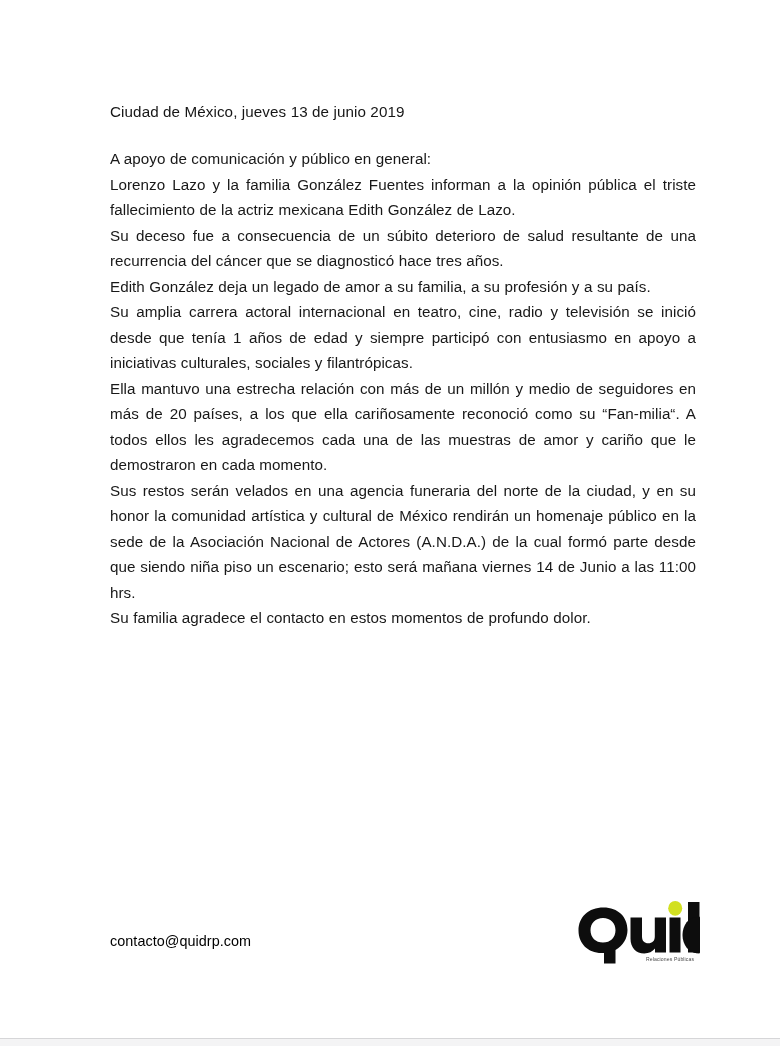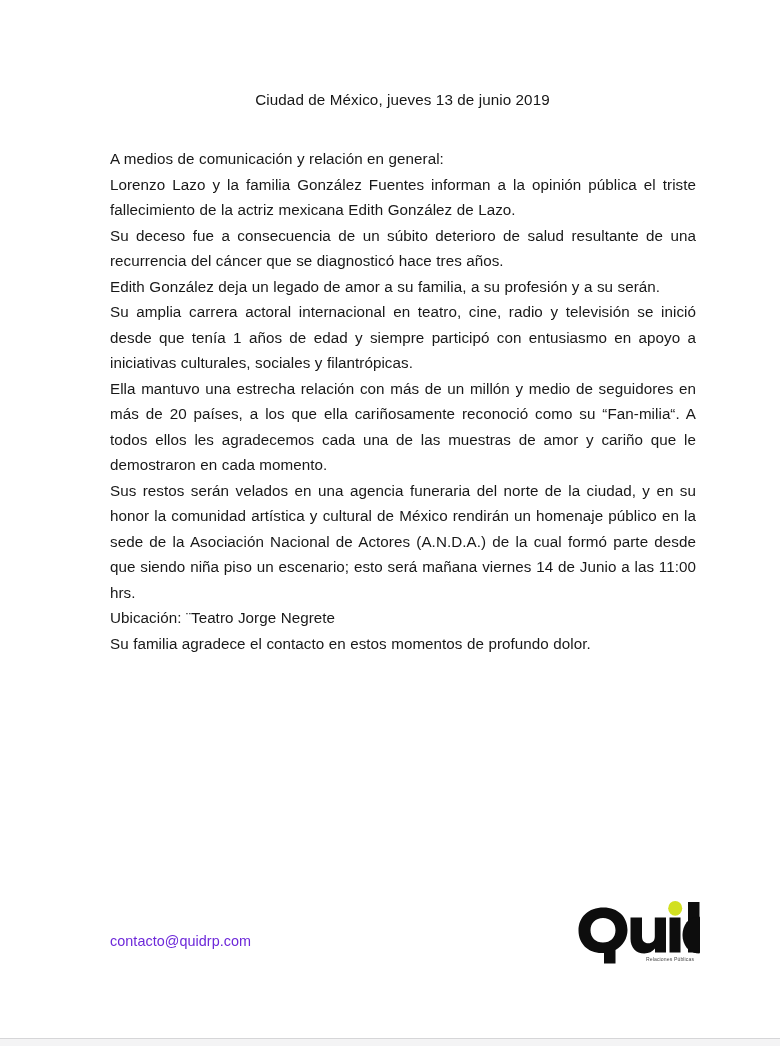--- a/index.html
+++ b/index.html
@@ -18,23 +18,23 @@
     height: 1046px;
     background: #ffffff;
     overflow: hidden;
     box-sizing: border-box;
   }
 
   
   .datebar {
     position: absolute;
     left: 110px;
-    top: 91px;
+    top: 103px;
     width: 585px;
-    text-align: center;
+    text-align: left;
   }
   .datebar .date-text {
     font-size: 15.2px;
     color: #161616;
     letter-spacing: 0.1px;
   }
 
   
   .body-block {
     position: absolute;
@@ -67,21 +67,21 @@
   .gap-ubicacion  { margin-top: 17px; }
   .gap-gracias    { margin-top: 45px; }
 
   
   .email-line {
     position: absolute;
     left: 110px;
     top: 931px;
     font-size: 14.4px;
     line-height: 20px;
-    color: #6d28d9;
+    color: #000000;
     letter-spacing: 0.05px;
   }
 
   
   .logo {
     position: absolute;
     left: 574px;
     top: 900px;
     width: 126px;
     height: 66px;
@@ -114,36 +114,35 @@
 <body>
 
 <div class="page">
 
   <div class="datebar">
     <span class="date-text">Ciudad de México, jueves 13 de junio 2019</span>
   </div>
 
   <div class="body-block">
 
-    <p class="para plain gap-salutation">A medios de comunicación y relación en general:</p>
+    <p class="para plain gap-salutation">A apoyo de comunicación y público en general:</p>
 
     <p class="para gap-intro">Lorenzo Lazo y la familia González Fuentes informan a la opinión pública el triste fallecimiento de la actriz mexicana Edith González de Lazo.</p>
 
     <p class="para gap-deceso">Su deceso fue a consecuencia de un súbito deterioro de salud resultante de una recurrencia del cáncer que se diagnosticó hace tres años.</p>
 
 
-    <p class="para plain gap-legado">Edith González deja un legado de amor a su familia, a su profesión y a su serán.</p>
+    <p class="para plain gap-legado">Edith González deja un legado de amor a su familia, a su profesión y a su país.</p>
 
     <p class="para gap-carrera">Su amplia carrera actoral internacional en teatro, cine, radio y televisión se inició desde que tenía 1 años de edad y siempre participó con entusiasmo en apoyo a iniciativas culturales, sociales y filantrópicas.</p>
 
     <p class="para gap-ella">Ella mantuvo una estrecha relación con más de un millón y medio de seguidores en más de 20 países, a los que ella cariñosamente reconoció como su “Fan-milia“. A todos ellos les agradecemos cada una de las muestras de amor y cariño que le demostraron en cada momento.</p>
 
     <p class="para gap-restos">Sus restos serán velados en una agencia funeraria del norte de la ciudad, y en su honor la comunidad artística y cultural de México rendirán un homenaje público en la sede de la Asociación Nacional de Actores (A.N.D.A.) de la cual formó parte desde que siendo niña piso un escenario; esto será mañana viernes 14 de Junio a las 11:00 hrs.</p>
 
-    <p class="para plain gap-ubicacion">Ubicación:  ¨Teatro Jorge Negrete</p>
 
     <p class="para plain gap-gracias">Su familia agradece el contacto en estos momentos de profundo dolor.</p>
   </div>
 
   <div class="email-line">contacto@quidrp.com</div>
 
   <div class="logo">
     <svg viewBox="0 0 126 66" xmlns="http://www.w3.org/2000/svg">
 
       <g>

